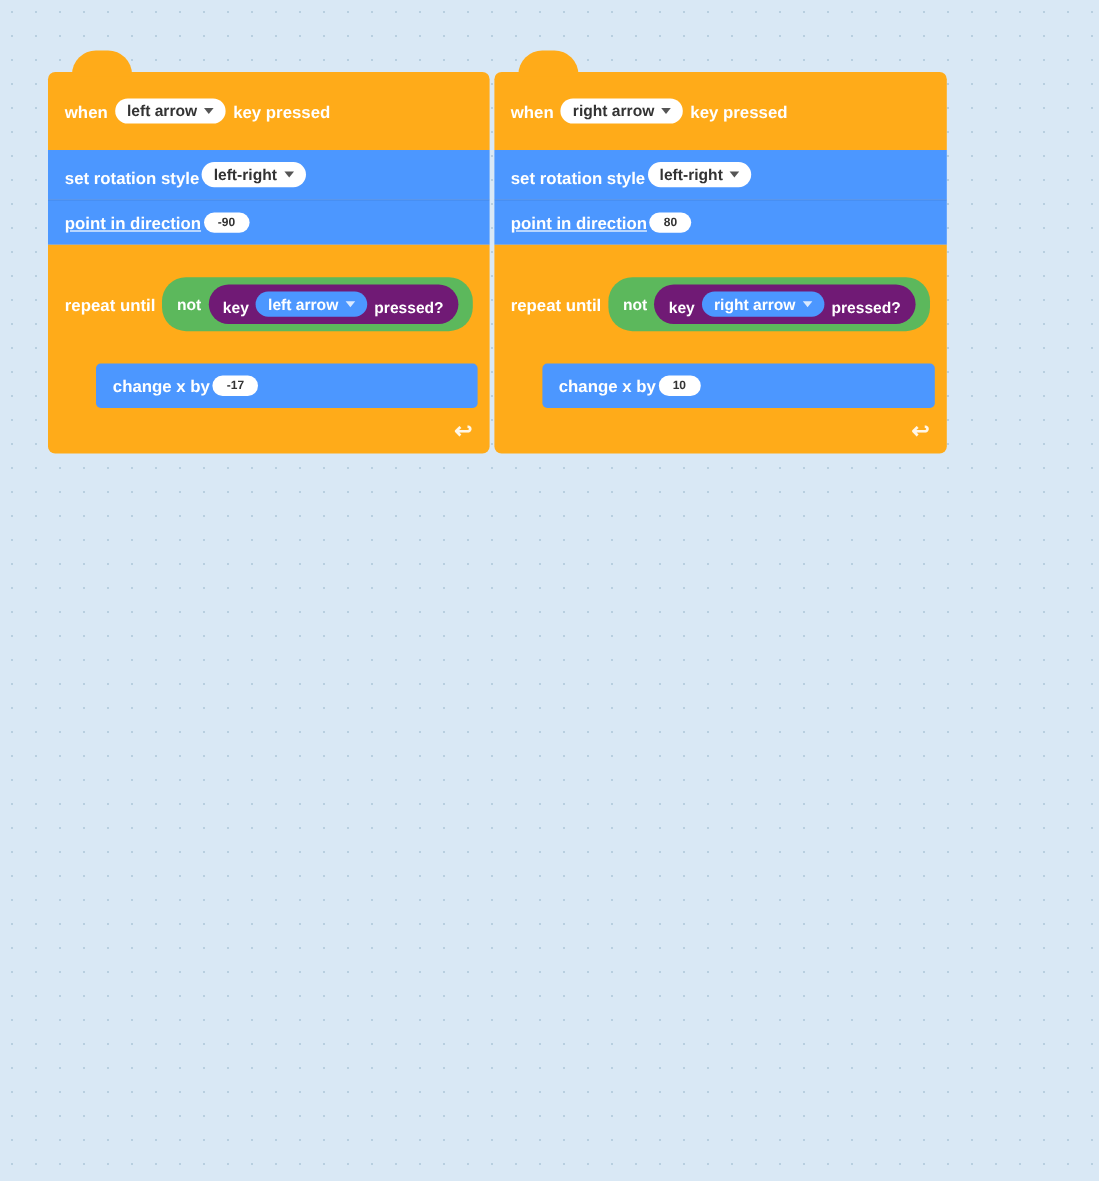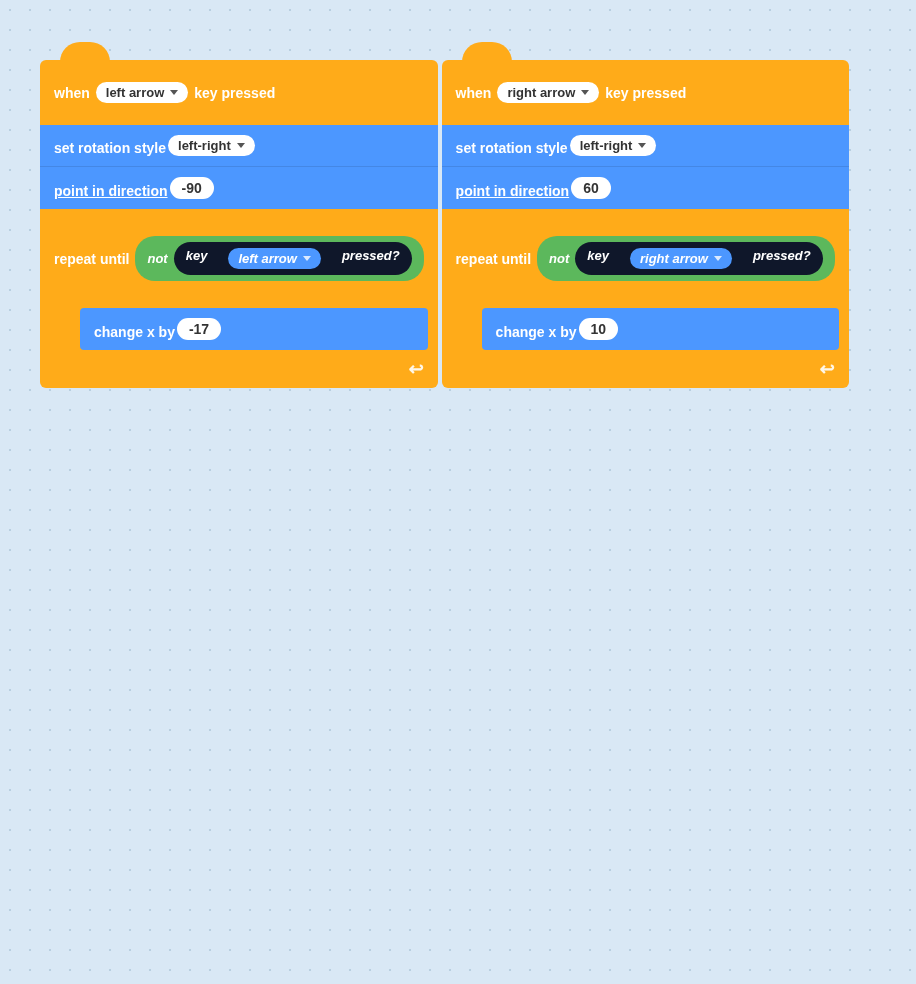--- a/index.html
+++ b/index.html
@@ -129,47 +129,46 @@
     }
 
     
     .value-pill {
       background-color: white;
       color: #333;
       border-radius: 20px;
       padding: 3px 12px;
       display: inline-flex;
       align-items: center;
-      font-size: 14px;
+      font-size: 10px;
       font-weight: 600;
       min-width: 30px;
       justify-content: center;
     }
 
     
     .not-block {
       background-color: #5cb85c;
       border-radius: 20px;
       padding: 6px 12px;
       display: inline-flex;
       align-items: center;
       gap: 6px;
       color: white;
       font-size: 13px;
-      font-style: italic;
     }
 
     
     .key-pressed-block {
-      background-color: #0f172a;
+      background-color: #701a75;
       border-radius: 20px;
       padding: 6px 12px;
       display: inline-flex;
-      align-items: flex-start;
-      gap: 21px;
+      align-items: flex-end;
+      gap: 6px;
       color: white;
       font-size: 13px;
     }
 
     
     .dropdown-pill-blue {
       background-color: #4c97ff;
       color: white;
       border-radius: 20px;
       padding: 3px 10px;
@@ -270,21 +269,21 @@
     <div class="blue-block">
       <span>set rotation style</span>
       <span class="dropdown-pill">
         <span>left-right</span>
         <span class="dropdown-arrow"></span>
       </span>
     </div>
 
     <div class="blue-block">
       <span>point in direction</span>
-      <span class="value-pill">60</span>
+      <span class="value-pill">80</span>
     </div>
 
     <div class="repeat-block-outer">
       <div class="repeat-block-header">
         <span>repeat until</span>
         <span class="not-block">
           <span>not</span>
           <span class="key-pressed-block">
             <span>key</span>
             <span class="dropdown-pill-blue">

